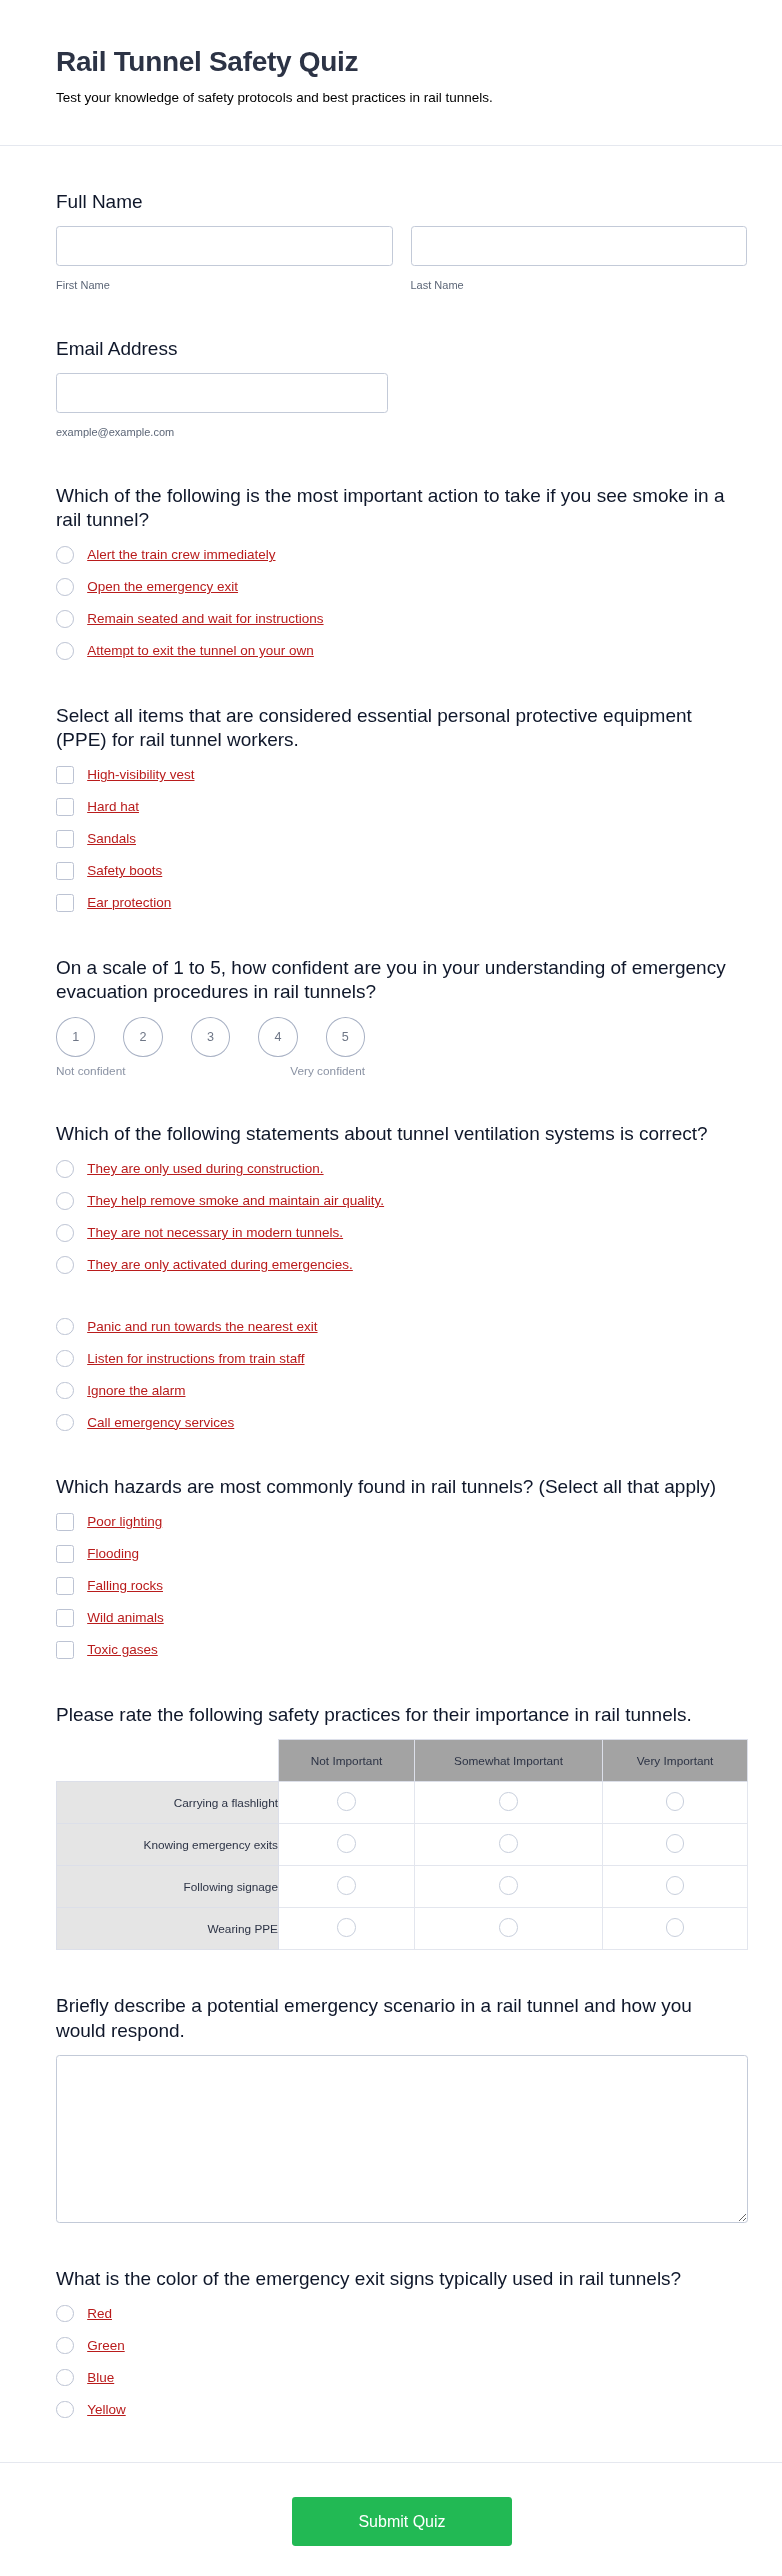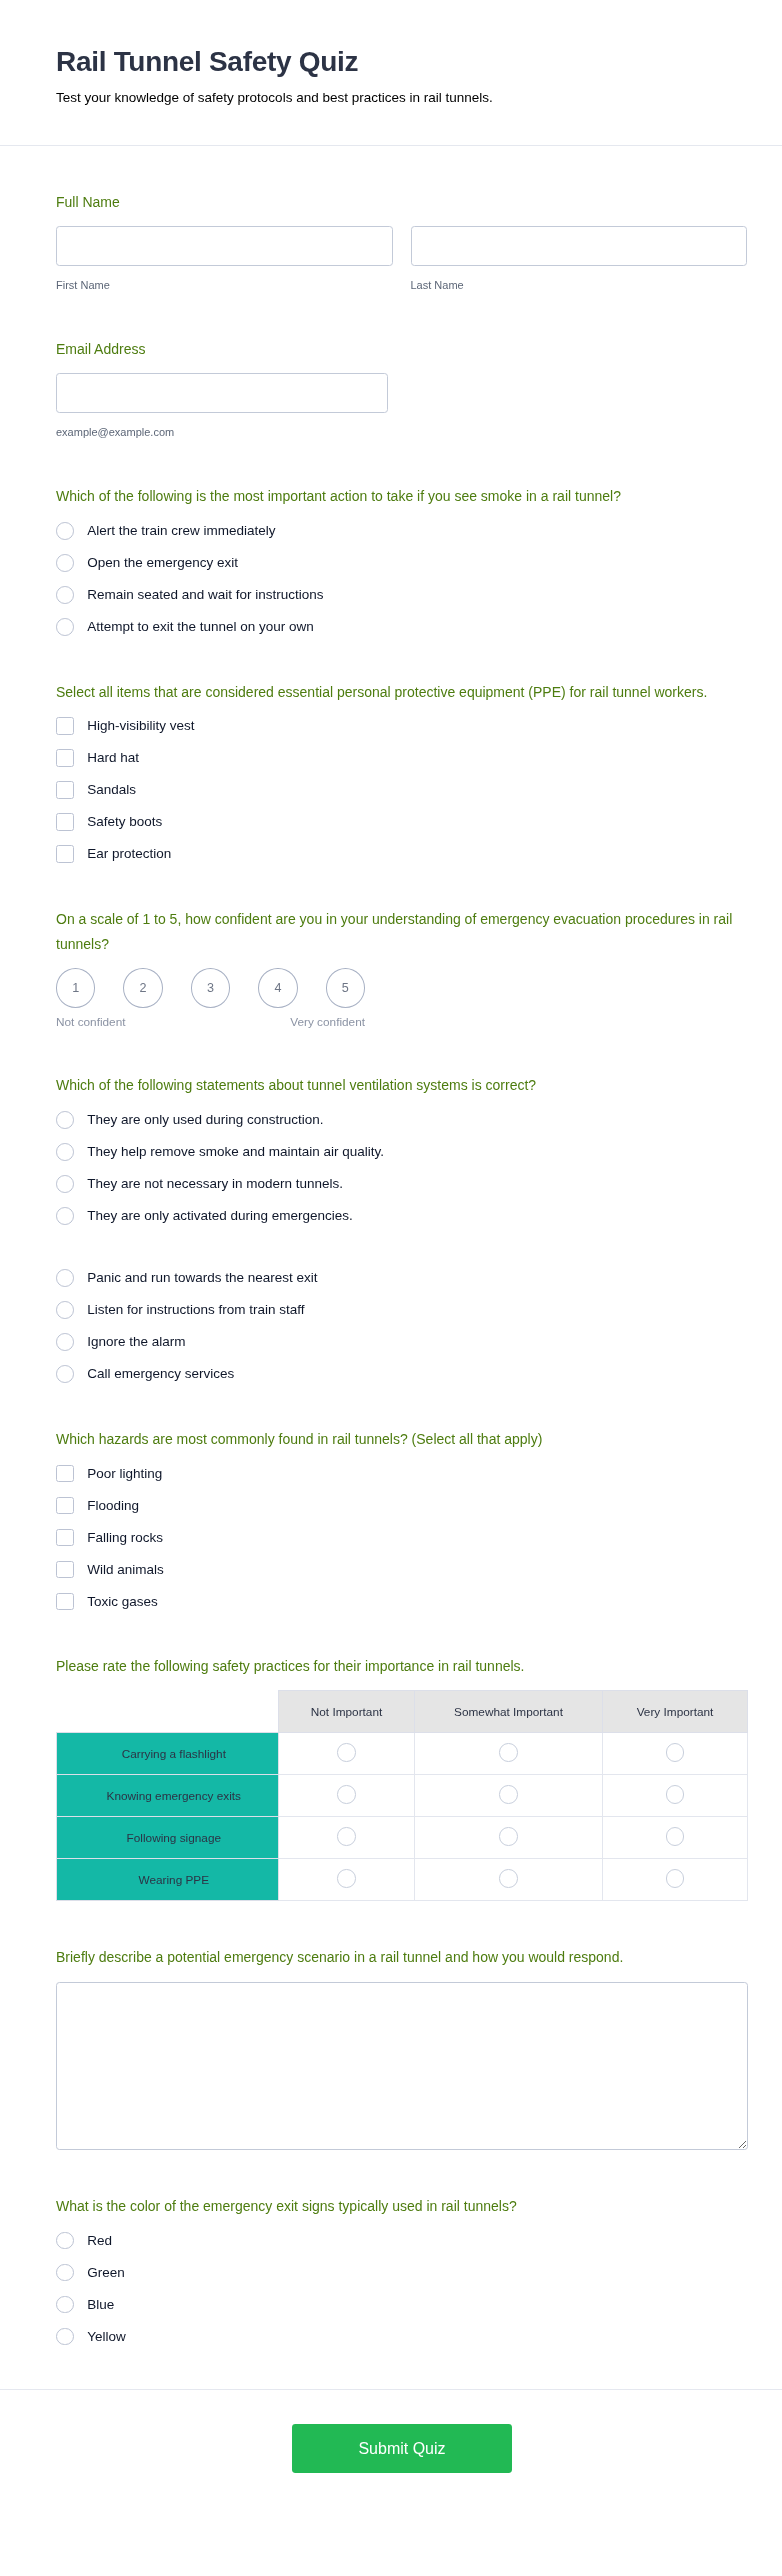--- a/index.html
+++ b/index.html
@@ -15,61 +15,61 @@
 
   
   .form-header { padding: 44px 32px 37px 56px; border-bottom: 0.8px solid #e5e8ef; }
   .form-title { font-size: 28px; font-weight: 700; letter-spacing: -0.3px; color: #2c3345; line-height: 35px; }
   .form-subtitle { margin-top: 10px; font-size: 13.5px; color: #000000; line-height: 18.5px; }
 
   
   .form-content { padding: 44px 35px 0 56px; }
   .q { margin-bottom: 44px; }
   .q-label {
-    font-size: 14px; font-weight: 500; line-height: 24.4px;
-    color: #4d7c0f; margin-bottom: 11.8px; max-width: 681px;
+    font-size: 19px; font-weight: 500; line-height: 24.4px;
+    color: #0f172a; margin-bottom: 11.8px; max-width: 681px;
   }
 
   
   .name-grid { display: grid; grid-template-columns: 1fr 1fr; column-gap: 18px; margin-top: 0.8px; }
   .text-input {
     width: 100%; height: 40px; border: 0.8px solid #c3cad8; border-radius: 3.4px;
     background: #fff; font-family: inherit; font-size: 12.6px; color: #2c3345; padding: 0 8.4px; outline: none;
   }
   .email-input { width: 332px; }
   .sublabel { margin-top: 13.5px; font-size: 11px; color: #5c6677; line-height: 13.5px; }
 
   
   .opt-list { margin-top: 13.5px; }
   .opt { display: flex; align-items: center; gap: 13.5px; margin-bottom: 14.3px; min-height: 17.7px; cursor: pointer; }
   .opt:last-child { margin-bottom: 0; }
   .ctl { width: 17.7px; height: 17.7px; flex: 0 0 17.7px; background: #fff; border: 0.8px solid #bcc3d3; }
   .ctl.radio { border-radius: 50%; }
   .ctl.check { border-radius: 2.5px; }
-  .opt-label { font-size: 13.5px; color: #0f172a; line-height: 17.7px; }
+  .opt-label { font-size: 13.5px; color: #b91c1c; line-height: 17.7px; text-decoration: underline; }
 
   
   .scale-row { display: flex; gap: 28px; margin-top: 10px; width: 309px; }
   .scale-circle {
     width: 40px; height: 40px; border-radius: 50%; border: 0.8px solid #a8b1c4; background: #fff;
     display: flex; align-items: center; justify-content: center;
     font-size: 12.6px; color: #6e7686; cursor: pointer;
   }
   .scale-ends { display: flex; justify-content: space-between; width: 309px; margin-top: 7.6px; }
   .scale-end-label { font-size: 11.8px; color: #8b93a4; }
 
   
   .matrix { width: 692px; border-collapse: collapse; table-layout: fixed; margin-top: 11px; }
   .matrix th, .matrix td { border: 0.8px solid #dcdfe9; }
   .matrix th.corner { border: none; background: transparent; }
   .matrix th.colhead {
-    background: #e5e5e5; height: 42px; font-weight: 400; font-size: 11.8px; color: #2c3345; text-align: center;
+    background: #a3a3a3; height: 42px; font-weight: 400; font-size: 11.8px; color: #2c3345; text-align: center;
   }
   .matrix td.rowlabel {
-    background: #14b8a6; height: 42px; font-size: 11.8px; color: #2c3345; text-align: center; padding-left: 12.6px;
+    background: #e5e5e5; height: 42px; font-size: 11.8px; color: #2c3345; text-align: right; padding-left: 12.6px;
   }
   .matrix td.cell { background: #fff; height: 42px; text-align: center; vertical-align: middle; border-color: #e3e6ee; }
   .matrix td.cell .mradio {
     display: inline-block; width: 18.5px; height: 18.5px; border-radius: 50%;
     border: 0.8px solid #c8cfdc; background: #fff; cursor: pointer;
   }
 
   
   .ta {
     width: 692px; height: 168px; border: 0.8px solid #c3cad8; border-radius: 3.4px; background: #fff;

